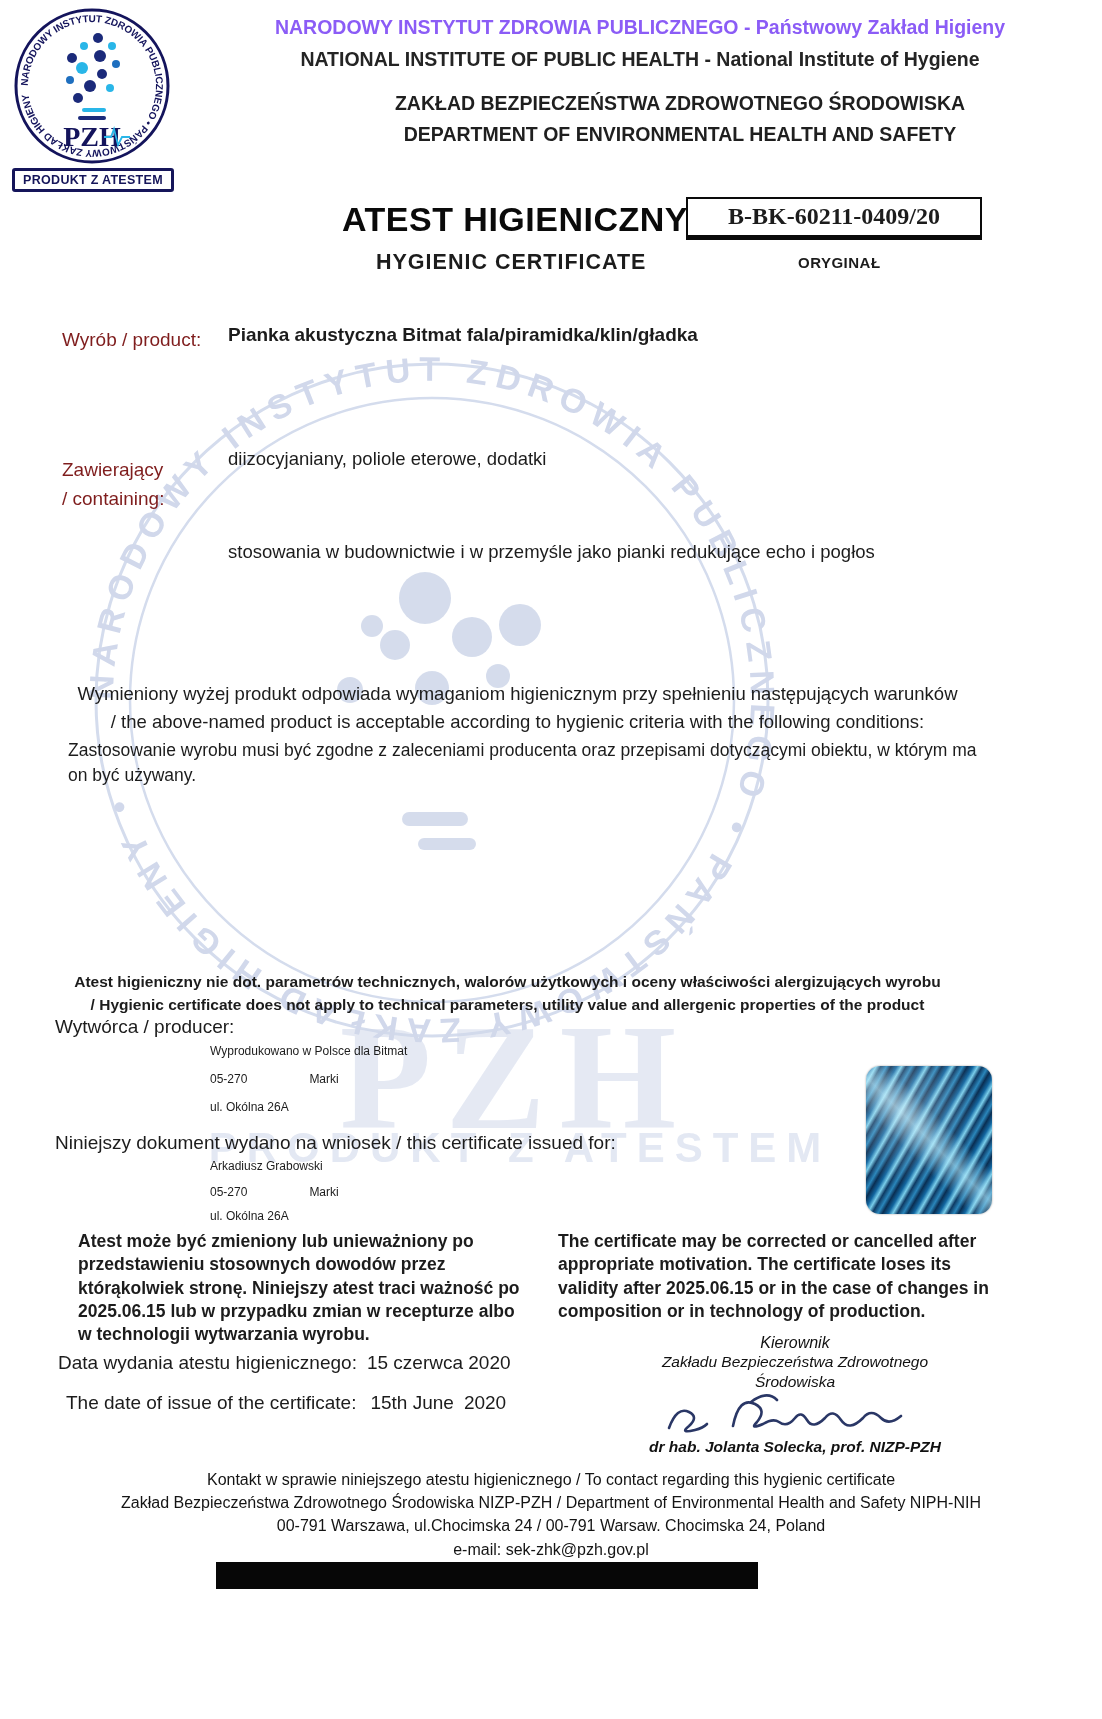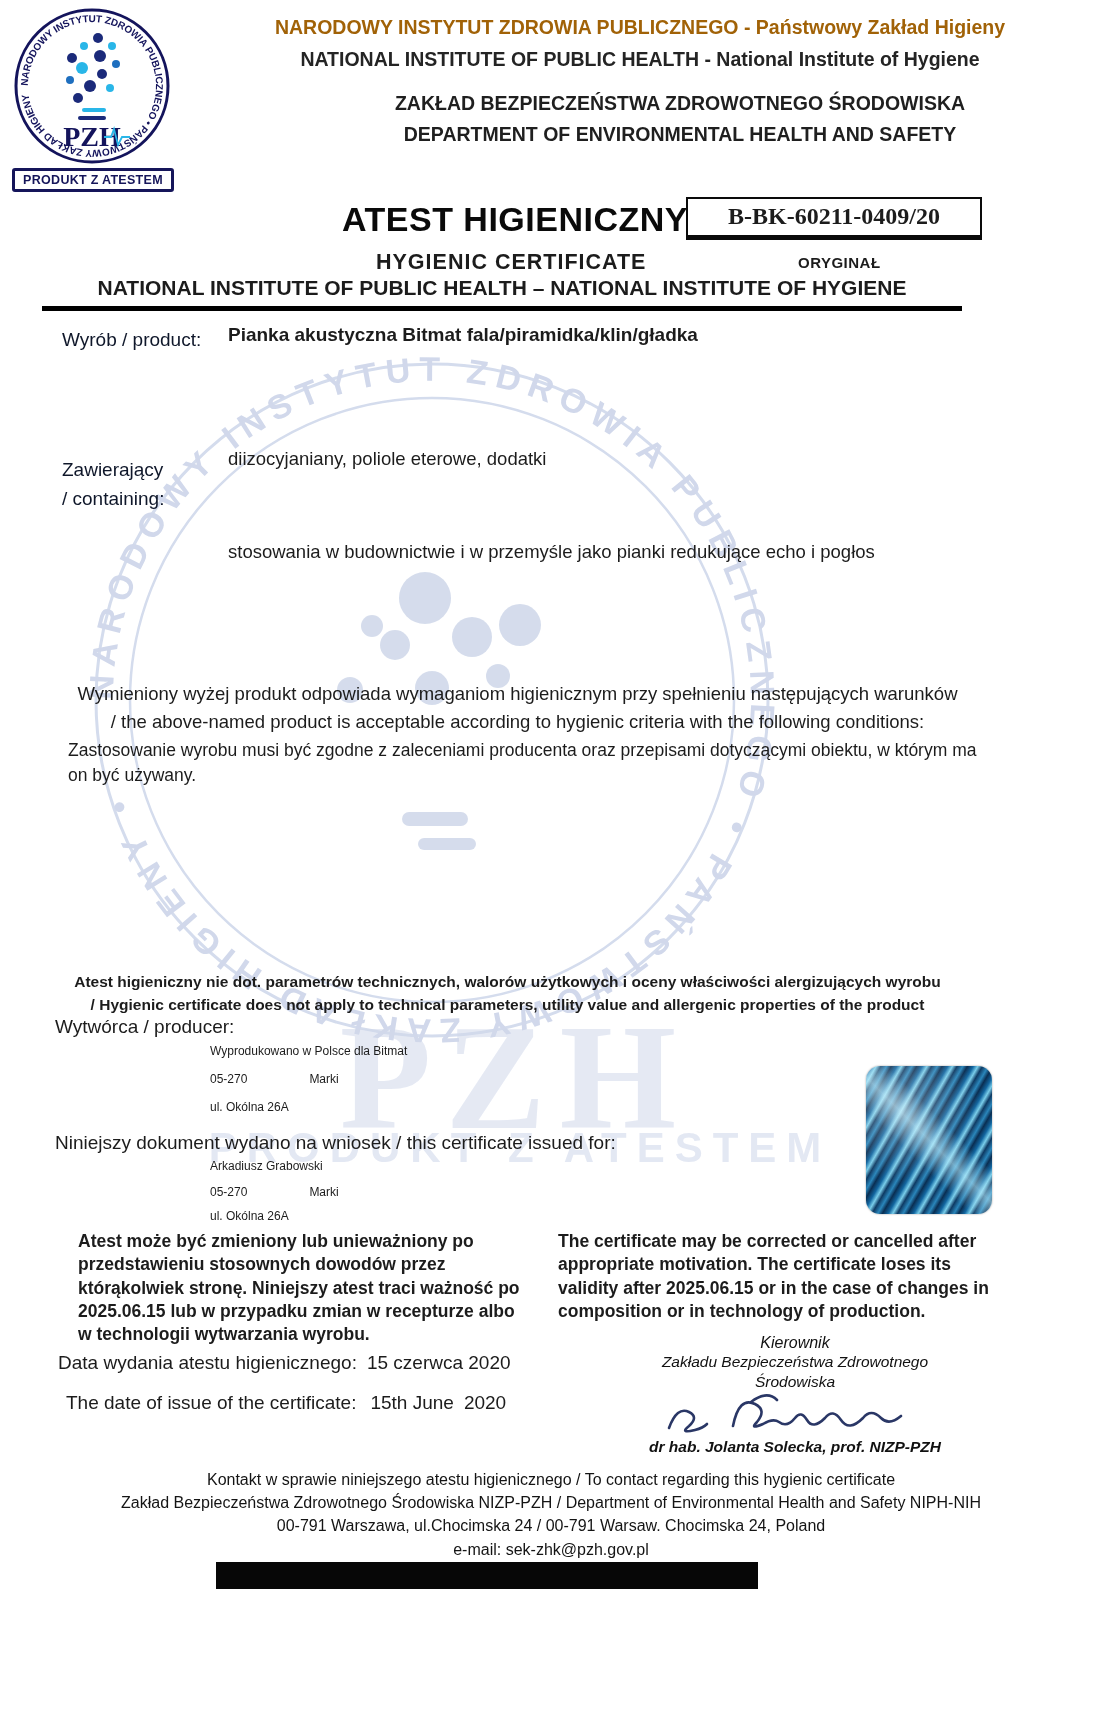--- a/index.html
+++ b/index.html
@@ -8,35 +8,35 @@
   .abs{position:absolute;z-index:2;}
   .wm{position:absolute;left:0;top:0;z-index:1;pointer-events:none;}
   .pre{white-space:pre-line;}
 
   
   .logo-wrap{left:12px;top:6px;width:166px;}
   .logo-badge{margin-top:-2px;width:152px;border:3px solid #15155a;border-radius:3px;
               padding:2px 2px;text-align:center;font-size:12.5px;font-weight:700;color:#15155a;letter-spacing:.3px;}
 
   
-  .hdr1{left:210px;top:16px;width:860px;font-size:19.5px;font-weight:700;color:#a16207;text-align:center;}
+  .hdr1{left:210px;top:16px;width:860px;font-size:19.5px;font-weight:700;color:#8b5cf6;text-align:center;}
   .hdr2{left:210px;top:48px;width:860px;font-size:19.5px;font-weight:700;color:#242424;text-align:center;}
   .dept{left:330px;top:88px;width:700px;text-align:center;font-size:19.5px;font-weight:700;color:#1f1f1f;line-height:1.6;}
 
   
   .title-pl{left:342px;top:200px;font-size:34px;font-weight:800;letter-spacing:.5px;color:#0a0a0a;}
   .num-box{left:686px;top:197px;width:292px;height:36px;border:2px solid #0a0a0a;border-bottom-width:5px;
            text-align:center;line-height:34px;font-family:"Liberation Serif",serif;font-size:24px;font-weight:700;}
   .title-en{left:376px;top:250px;font-size:21.5px;font-weight:700;letter-spacing:1px;}
   .copy-type{left:798px;top:254px;font-size:15px;font-weight:700;letter-spacing:.5px;}
   .issuer{left:42px;top:276px;width:920px;font-size:21px;font-weight:700;text-align:center;
           padding-bottom:6px;border-bottom:5px solid #000;}
 
   
-  .flabel{font-size:19px;color:#0f172a;line-height:1.55;}
+  .flabel{font-size:19px;color:#7f1d1d;line-height:1.55;}
   .fvalue{font-size:18.5px;color:#1c1c1c;}
   .lab-product{left:62px;top:325px;}
   .val-product{left:228px;top:324px;font-weight:700;font-size:19px;}
   .lab-containing{left:62px;top:455px;}
   .val-containing{left:228px;top:448px;}
   .lab-destined{left:62px;top:540px;}
   .val-destined{left:228px;top:541px;width:750px;}
 
   .cond-intro{left:65px;top:680px;width:905px;font-size:18.5px;line-height:1.5;text-align:center;}
   .cond-text{left:68px;top:738px;width:912px;font-size:17.5px;line-height:1.45;}
@@ -142,21 +142,20 @@
   <div class="abs hdr2">NATIONAL INSTITUTE OF PUBLIC HEALTH - National Institute of Hygiene</div>
   <div class="abs dept">
     <div>ZAKŁAD BEZPIECZEŃSTWA ZDROWOTNEGO ŚRODOWISKA</div>
     <div>DEPARTMENT OF ENVIRONMENTAL HEALTH AND SAFETY</div>
   </div>
 
   <div class="abs title-pl">ATEST HIGIENICZNY</div>
   <div class="abs num-box">B-BK-60211-0409/20</div>
   <div class="abs title-en">HYGIENIC CERTIFICATE</div>
   <div class="abs copy-type">ORYGINAŁ</div>
-  <div class="abs issuer">NATIONAL INSTITUTE OF PUBLIC HEALTH – NATIONAL INSTITUTE OF HYGIENE</div>
 
   <div class="abs flabel lab-product">Wyrób / product:</div>
   <div class="abs val-product">Pianka akustyczna Bitmat fala/piramidka/klin/gładka</div>
 
   <div class="abs flabel pre lab-containing">Zawierający
 / containing:</div>
   <div class="abs fvalue val-containing">diizocyjaniany, poliole eterowe, dodatki</div>
 
   <div class="abs fvalue val-destined">stosowania w budownictwie i w przemyśle jako pianki redukujące echo i pogłos</div>
 

